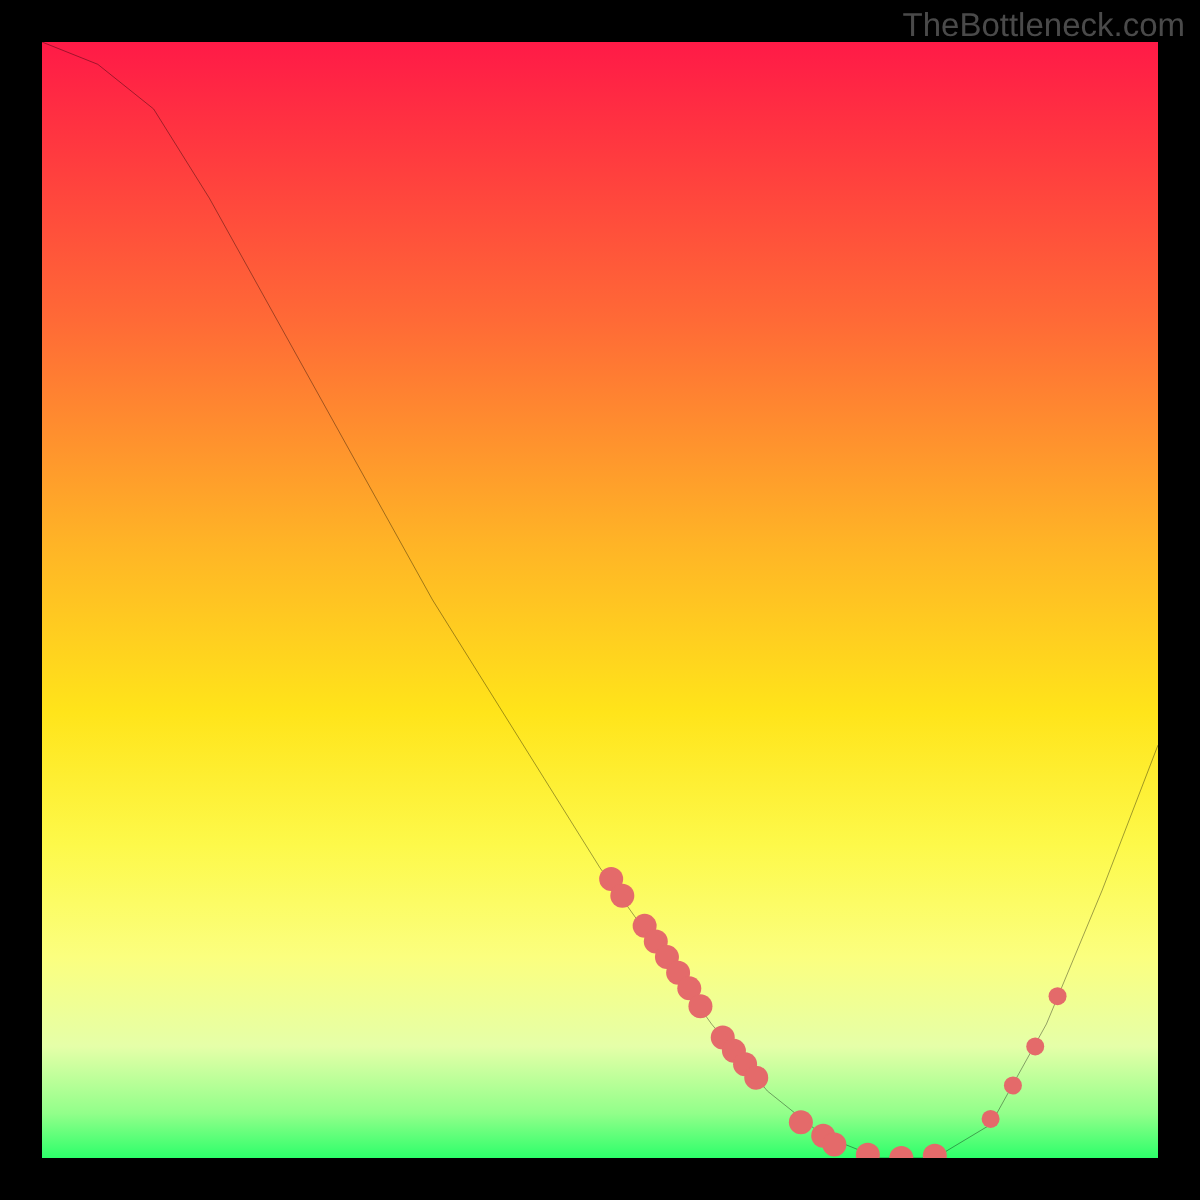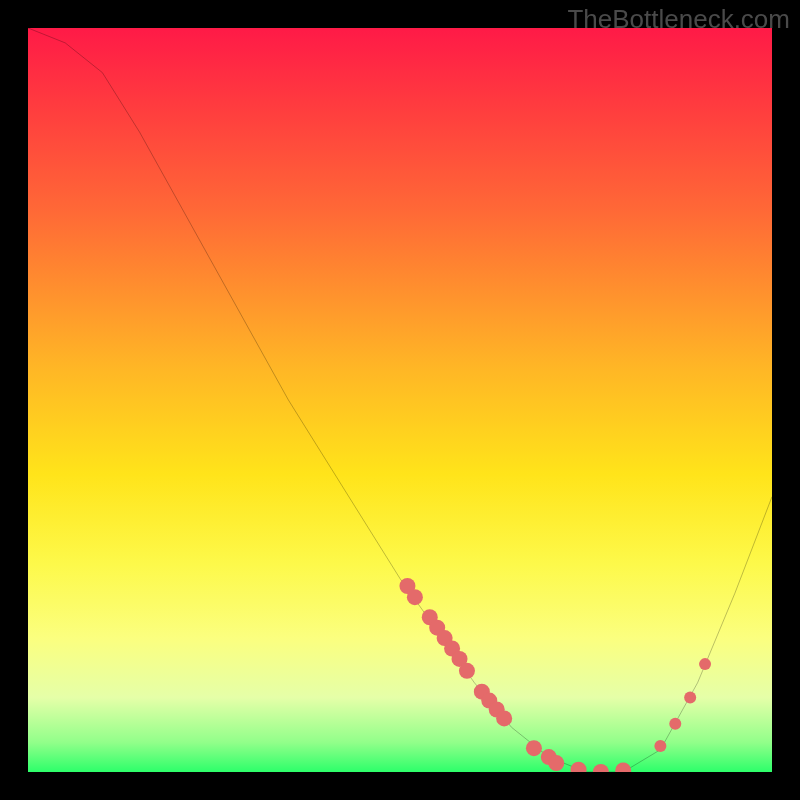--- a/index.html
+++ b/index.html
@@ -42,21 +42,21 @@
     top: 28px;
     left: 28px;
     width: 744px;
     height: 744px;
   }
   .watermark {
     position: absolute;
     top: 4px;
     right: 10px;
     color: #4a4a4a;
-    font-size: 26px;
+    font-size: 22px;
     font-weight: 500;
     letter-spacing: 0;
   }
 </style>
 </head>
 <body>
 
 <div class="frame">
   <div class="plot-bg"></div>
 

